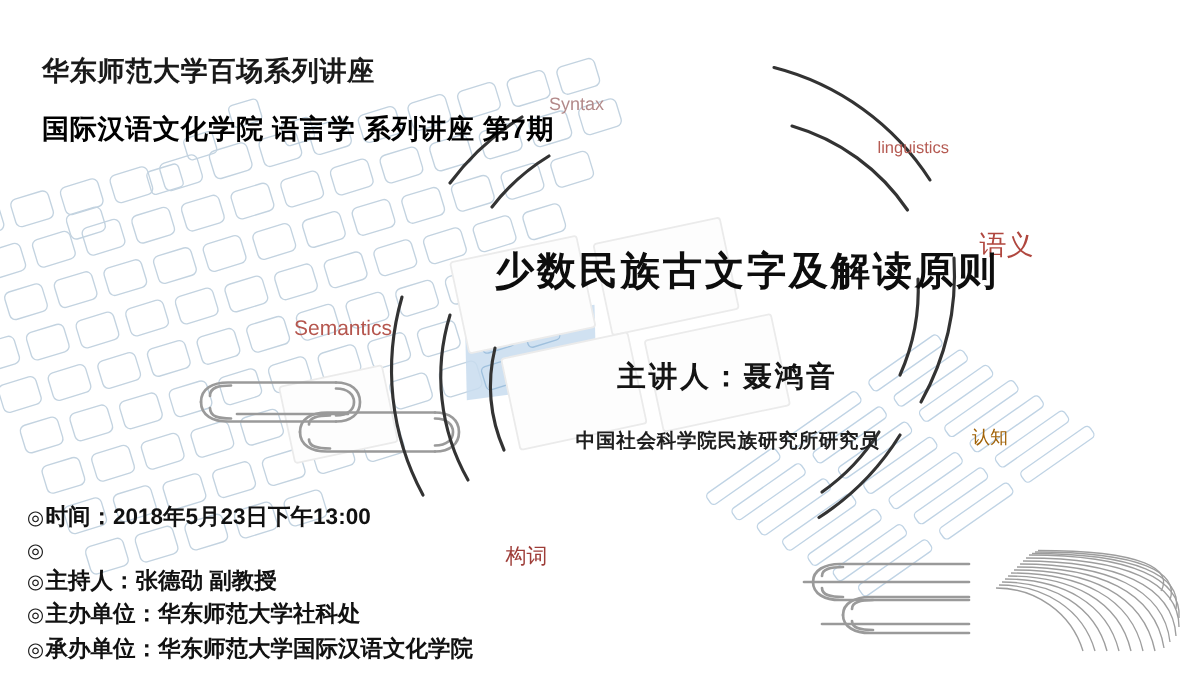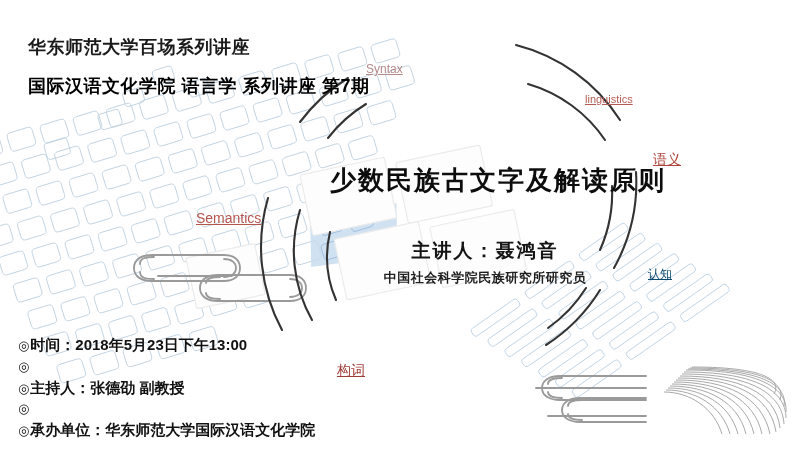--- a/index.html
+++ b/index.html
@@ -75,21 +75,21 @@
     font-weight: bold;
     color: #141414;
     letter-spacing: 2px;
     white-space: nowrap;
   }
   .speaker-affil {
     font-size: 13px;
     font-weight: bold;
     color: #1f1f1f;
     letter-spacing: 0.5px;
-    margin-top: 5px;
+    margin-top: 21px;
     white-space: nowrap;
   }
 
   .details-block {
     position: absolute;
     left: 18px;
     top: 334px;
     z-index: 30;
   }
   .detail-row {
@@ -106,27 +106,26 @@
     margin-right: 1px;
     color: #111111;
   }
 
   
   .kw {
     position: absolute;
     z-index: 25;
     white-space: nowrap;
     font-weight: normal;
-    text-decoration: underline;
   }
   .kw-syntax     { left: 366px; top: 62px;  font-size: 12px; color: #b38a8a; }
   .kw-linguistics{ left: 585px; top: 93px;  font-size: 11px; color: #b55a52; }
   .kw-semantics  { left: 196px; top: 190px; font-size: 14px; color: #b5564e; margin-top: 20px; }
-  .kw-yuyi       { left: 653px; top: 151px; font-size: 14px; color: #b0473f; }
-  .kw-renzhi     { left: 648px; top: 266px; font-size: 12px; color: #0c4a6e; }
+  .kw-yuyi       { left: 653px; top: 151px; font-size: 18px; color: #b0473f; }
+  .kw-renzhi     { left: 648px; top: 283px; font-size: 12px; color: #a16207; }
   .kw-gouci      { left: 337px; top: 362px; font-size: 14px; color: #9e3d38; }
 </style>
 </head>
 <body>
 
 <div id="poster">
 
   <div class="bg-layer">
 
     <svg class="bg-svg" width="800" height="450" viewBox="0 0 800 450">
@@ -406,20 +405,21 @@
     </div>
     <div class="detail-row">
       <span class="detail-bullet">◎</span>
     </div>
     <div class="detail-row">
       <span class="detail-bullet">◎</span>
       <span>主持人：张德劭 副教授</span>
     </div>
     <div class="detail-row">
       <span class="detail-bullet">◎</span>
+      <span>主办单位：华东师范大学社科处</span>
     </div>
     <div class="detail-row">
       <span class="detail-bullet">◎</span>
       <span>承办单位：华东师范大学国际汉语文化学院</span>
     </div>
   </div>
 
   <div class="kw kw-syntax">Syntax</div>
   <div class="kw kw-linguistics">linguistics</div>
   <div class="kw kw-semantics">Semantics</div>

